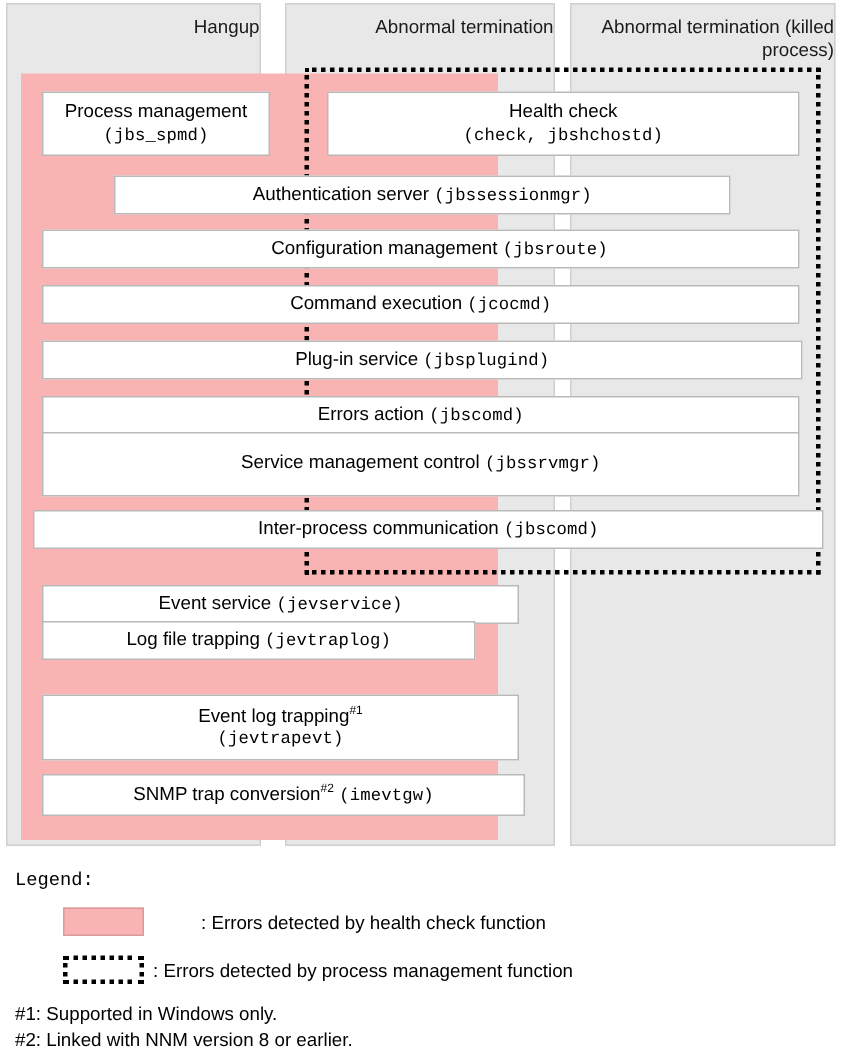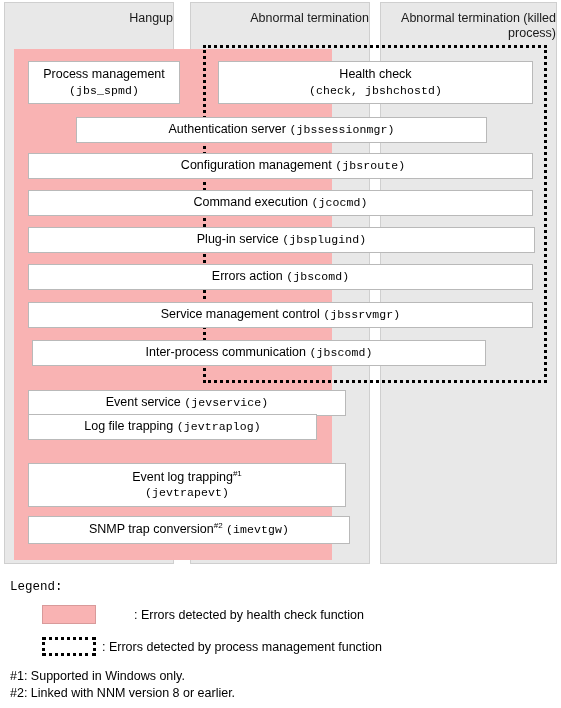--- a/index.html
+++ b/index.html
@@ -195,25 +195,25 @@
   </div>
 
   <div class="fbox" id="box-plug-in-service" style="left:28px; top:227px; width:507px; height:26px;">
     <span><span>Plug-in service </span><span class="mono">(jbsplugind)</span></span>
   </div>
 
   <div class="fbox" id="box-local-action" style="left:28px; top:264px; width:505px; height:26px;">
     <span><span>Errors action </span><span class="mono">(jbscomd)</span></span>
   </div>
 
-  <div class="fbox" id="box-service-management-control" style="left:28px; top:302px; width:505px; height:26px;">
+  <div class="fbox" id="box-service-management-control" style="left:28px; top:288px; width:505px; height:43px;">
     <span><span>Service management control </span><span class="mono">(jbssrvmgr)</span></span>
   </div>
 
-  <div class="fbox" id="box-inter-process-communication" style="left:32px; top:340px; width:454px; height:26px;">
+  <div class="fbox" id="box-inter-process-communication" style="left:22px; top:340px; width:527px; height:26px;">
     <span><span>Inter-process communication </span><span class="mono">(jbscomd)</span></span>
   </div>
 
   <div class="fbox" id="box-event-service" style="left:28px; top:390px; width:318px; height:26px;">
     <span><span>Event service </span><span class="mono">(jevservice)</span></span>
   </div>
 
   <div class="fbox" id="box-log-file-trapping" style="left:28px; top:414px; width:289px; height:26px;">
     <span><span>Log file trapping </span><span class="mono">(jevtraplog)</span></span>
   </div>

